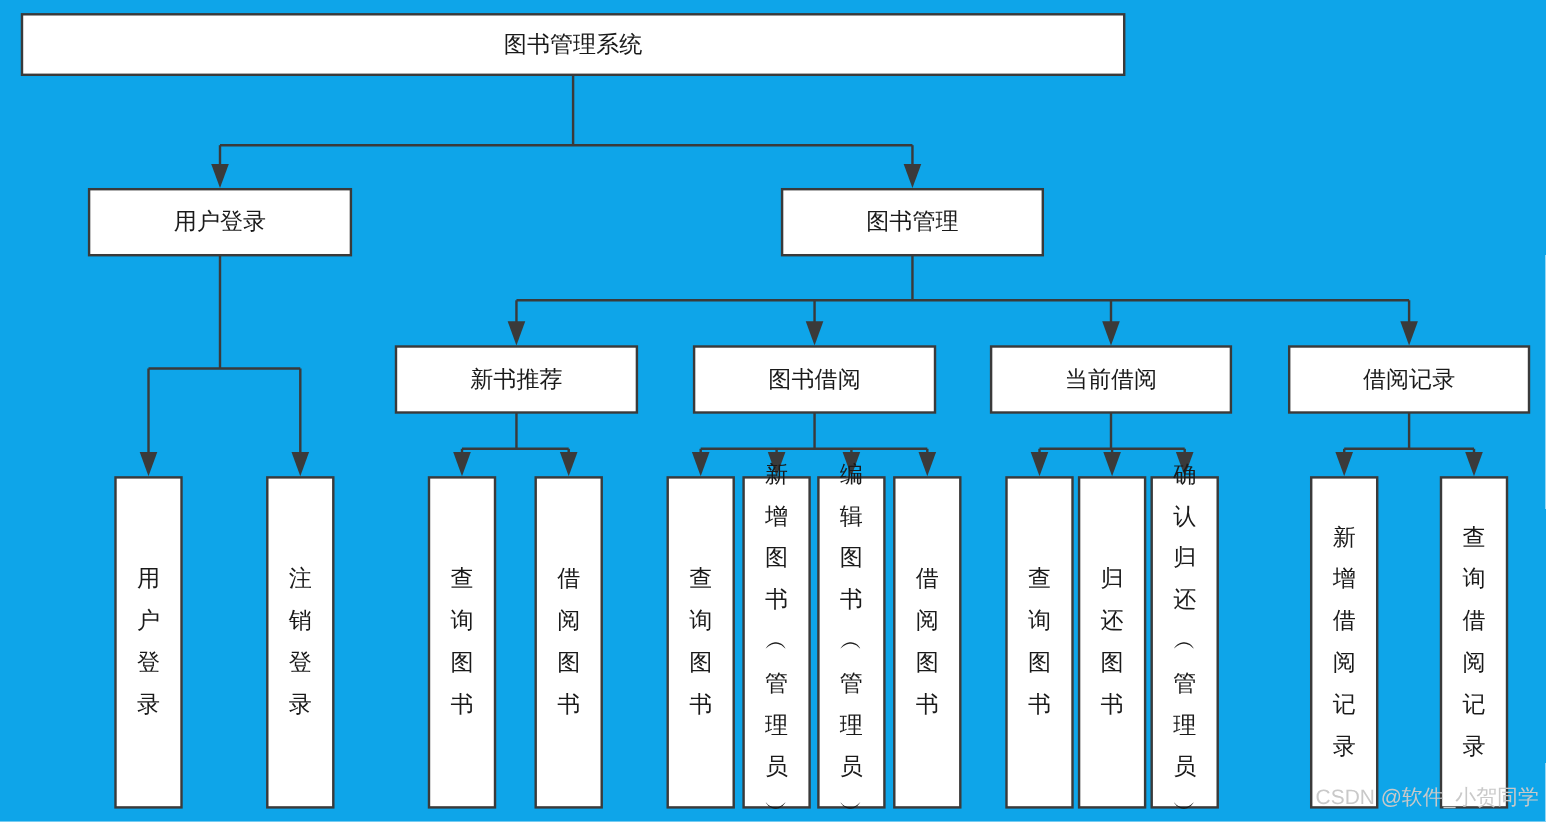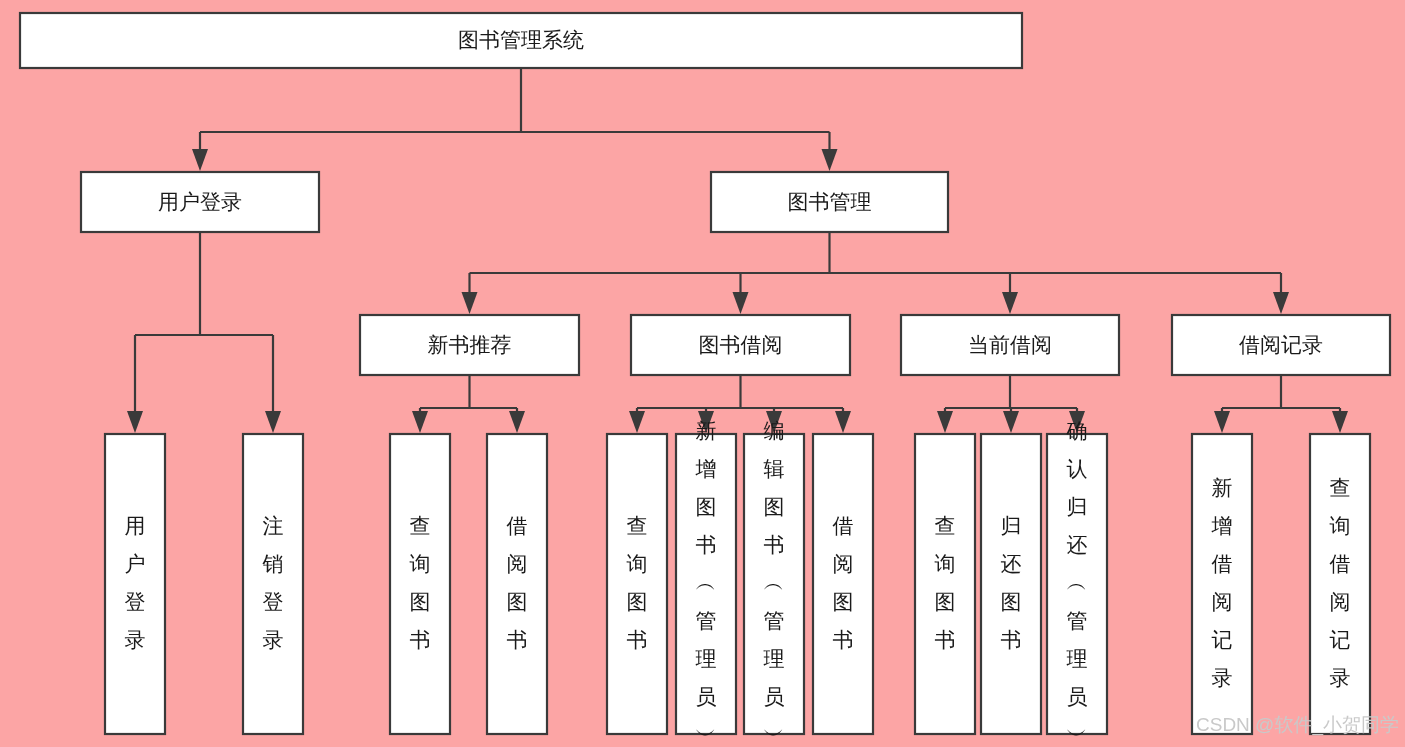--- a/index.html
+++ b/index.html
@@ -8,21 +8,21 @@
     padding: 0;
     background: #ffffff;
   }
   body {
     font-family: "Liberation Sans", "DejaVu Sans", sans-serif;
   }
   #diagram-root {
     position: relative;
     width: 1405px;
     height: 747px;
-    background: #fca5a5;
+    background: #0ea5e9;
     overflow: hidden;
   }
   svg.diagram-canvas {
     position: absolute;
     left: 0;
     top: 0;
     width: 1405px;
     height: 747px;
     display: block;
   }

